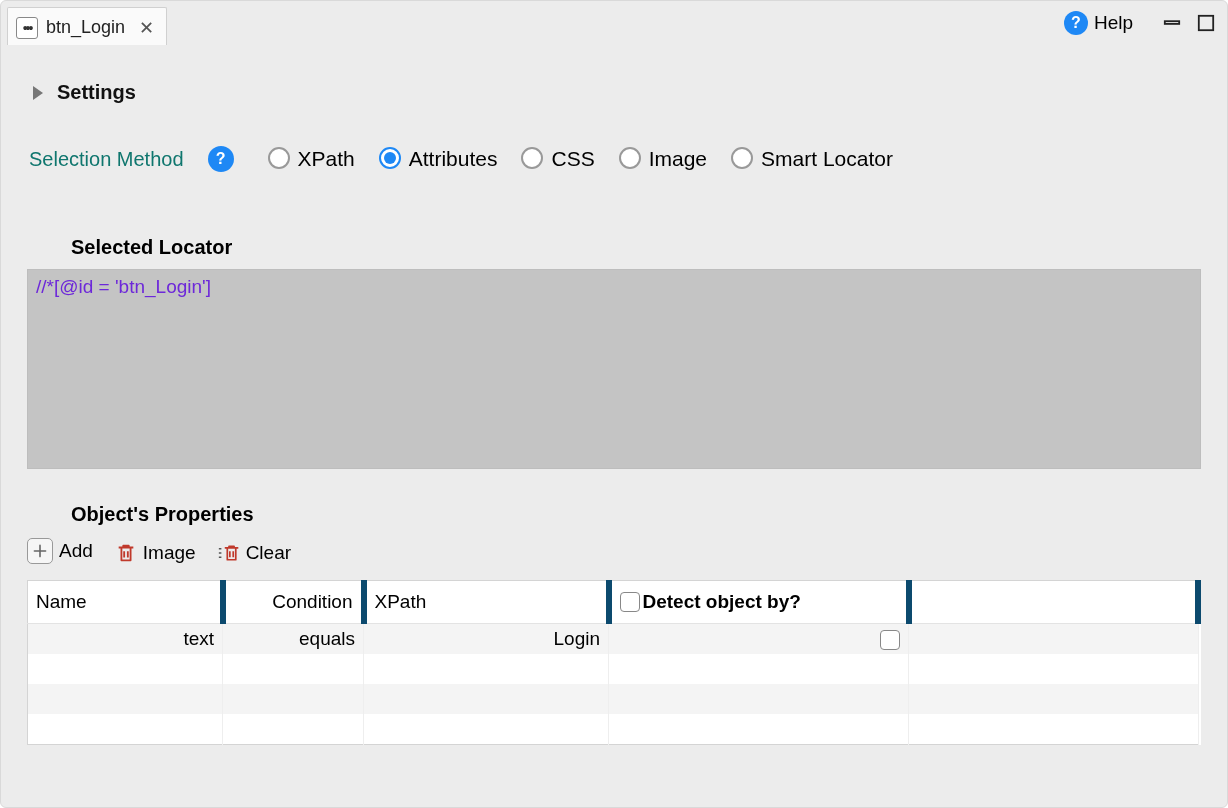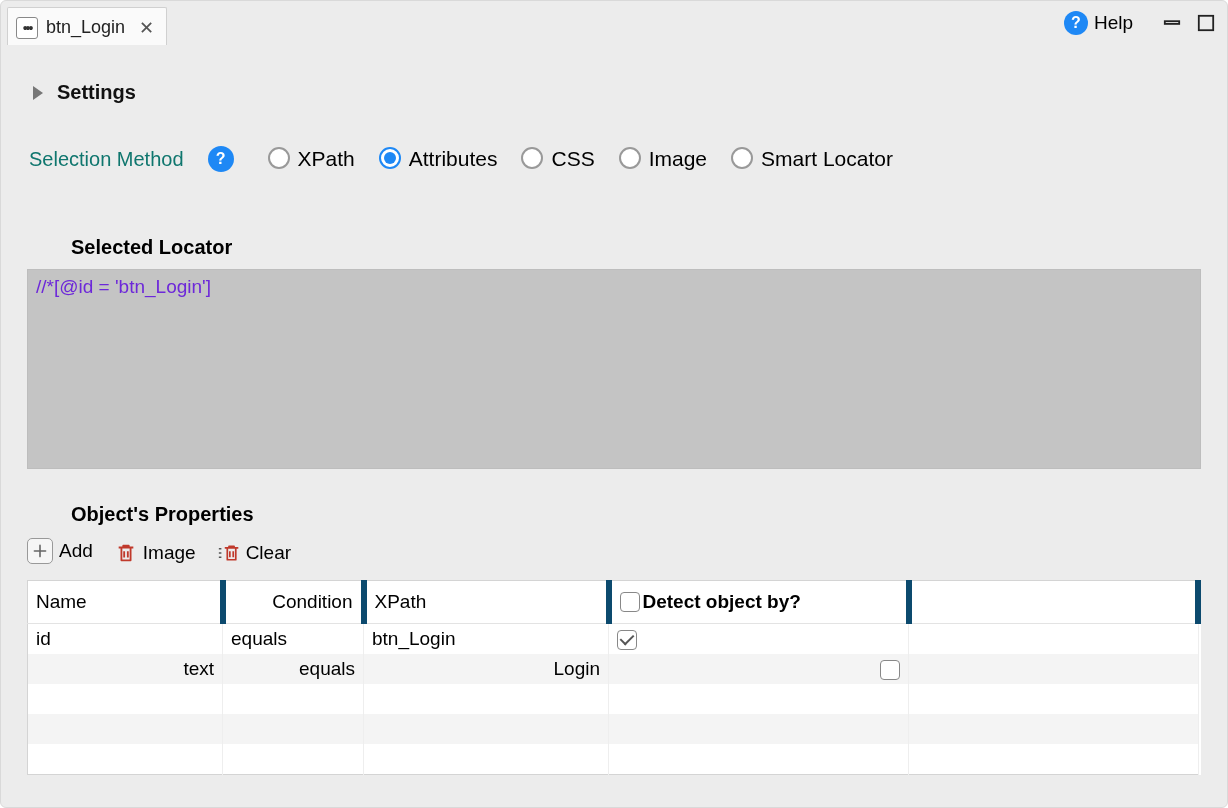--- a/index.html
+++ b/index.html
@@ -327,27 +327,20 @@
           <th class="col-detect">
             <span class="detect-header">
               <span class="chk"></span>
               <span>Detect object by?</span>
             </span>
           </th>
           <th class="col-blank"></th>
         </tr>
       </thead>
       <tbody>
-        <tr class="striped-odd">
-          <td>id</td>
-          <td>equals</td>
-          <td>btn_Login</td>
-          <td><span class="chk checked"></span></td>
-          <td></td>
-        </tr>
         <tr class="striped-even">
           <td>text</td>
           <td>equals</td>
           <td>Login</td>
           <td><span class="chk"></span></td>
           <td></td>
         </tr>
         <tr class="striped-odd">
             <td></td>
             <td></td>

